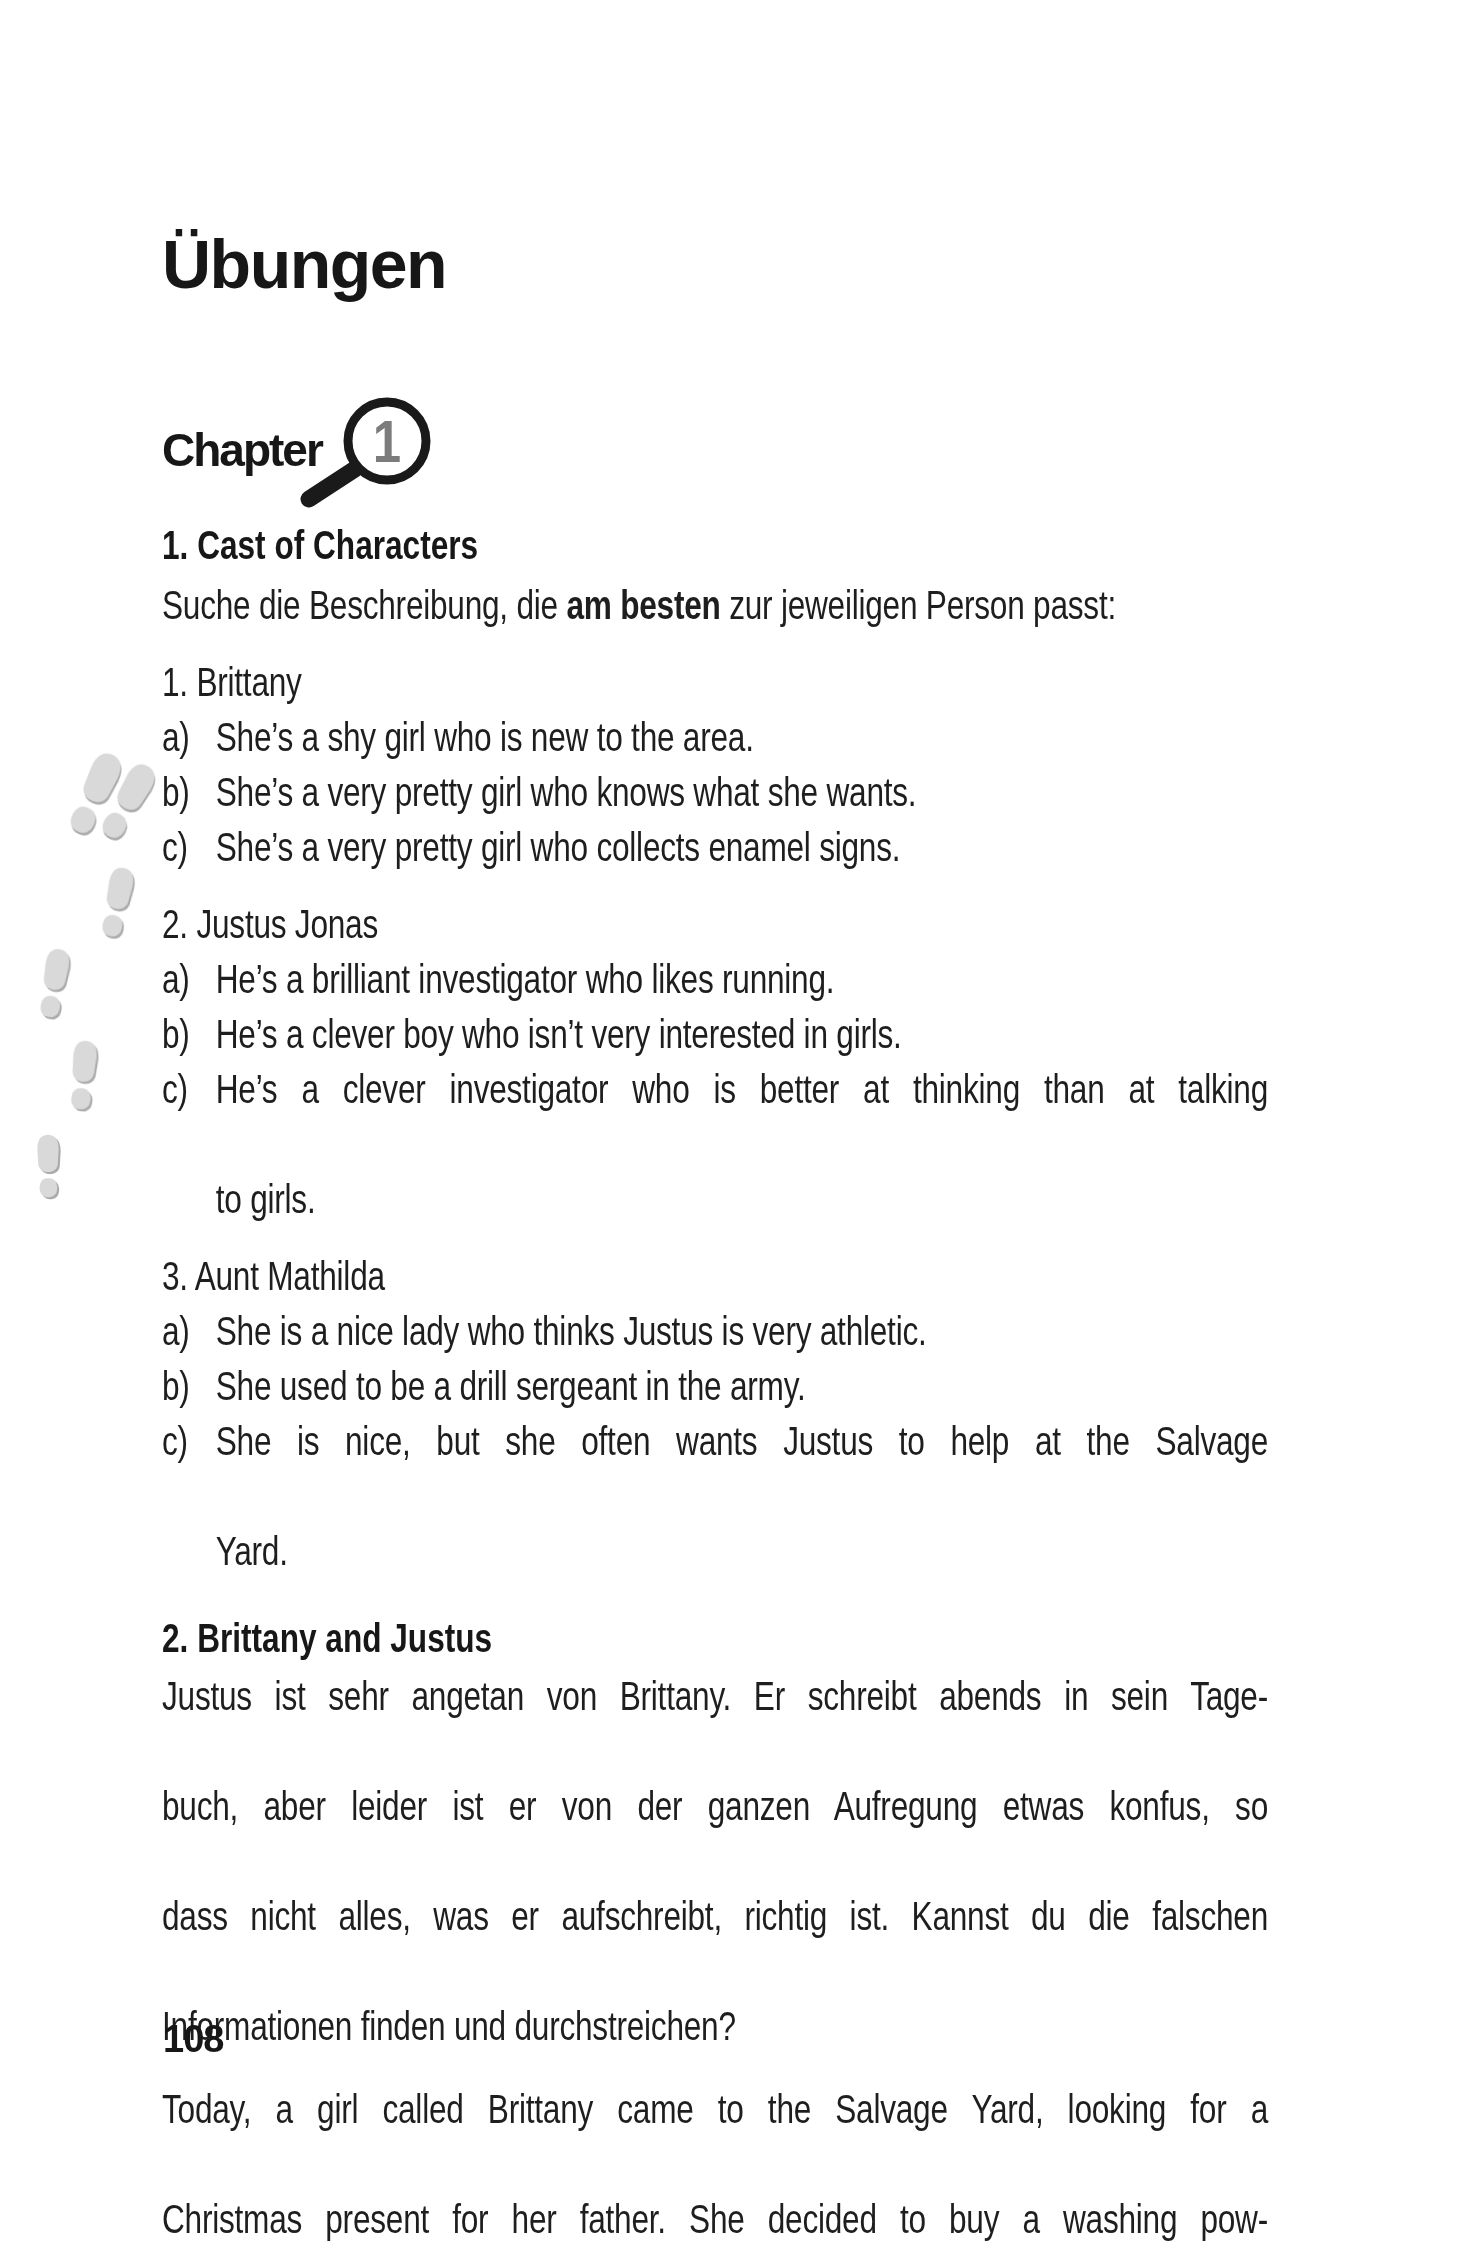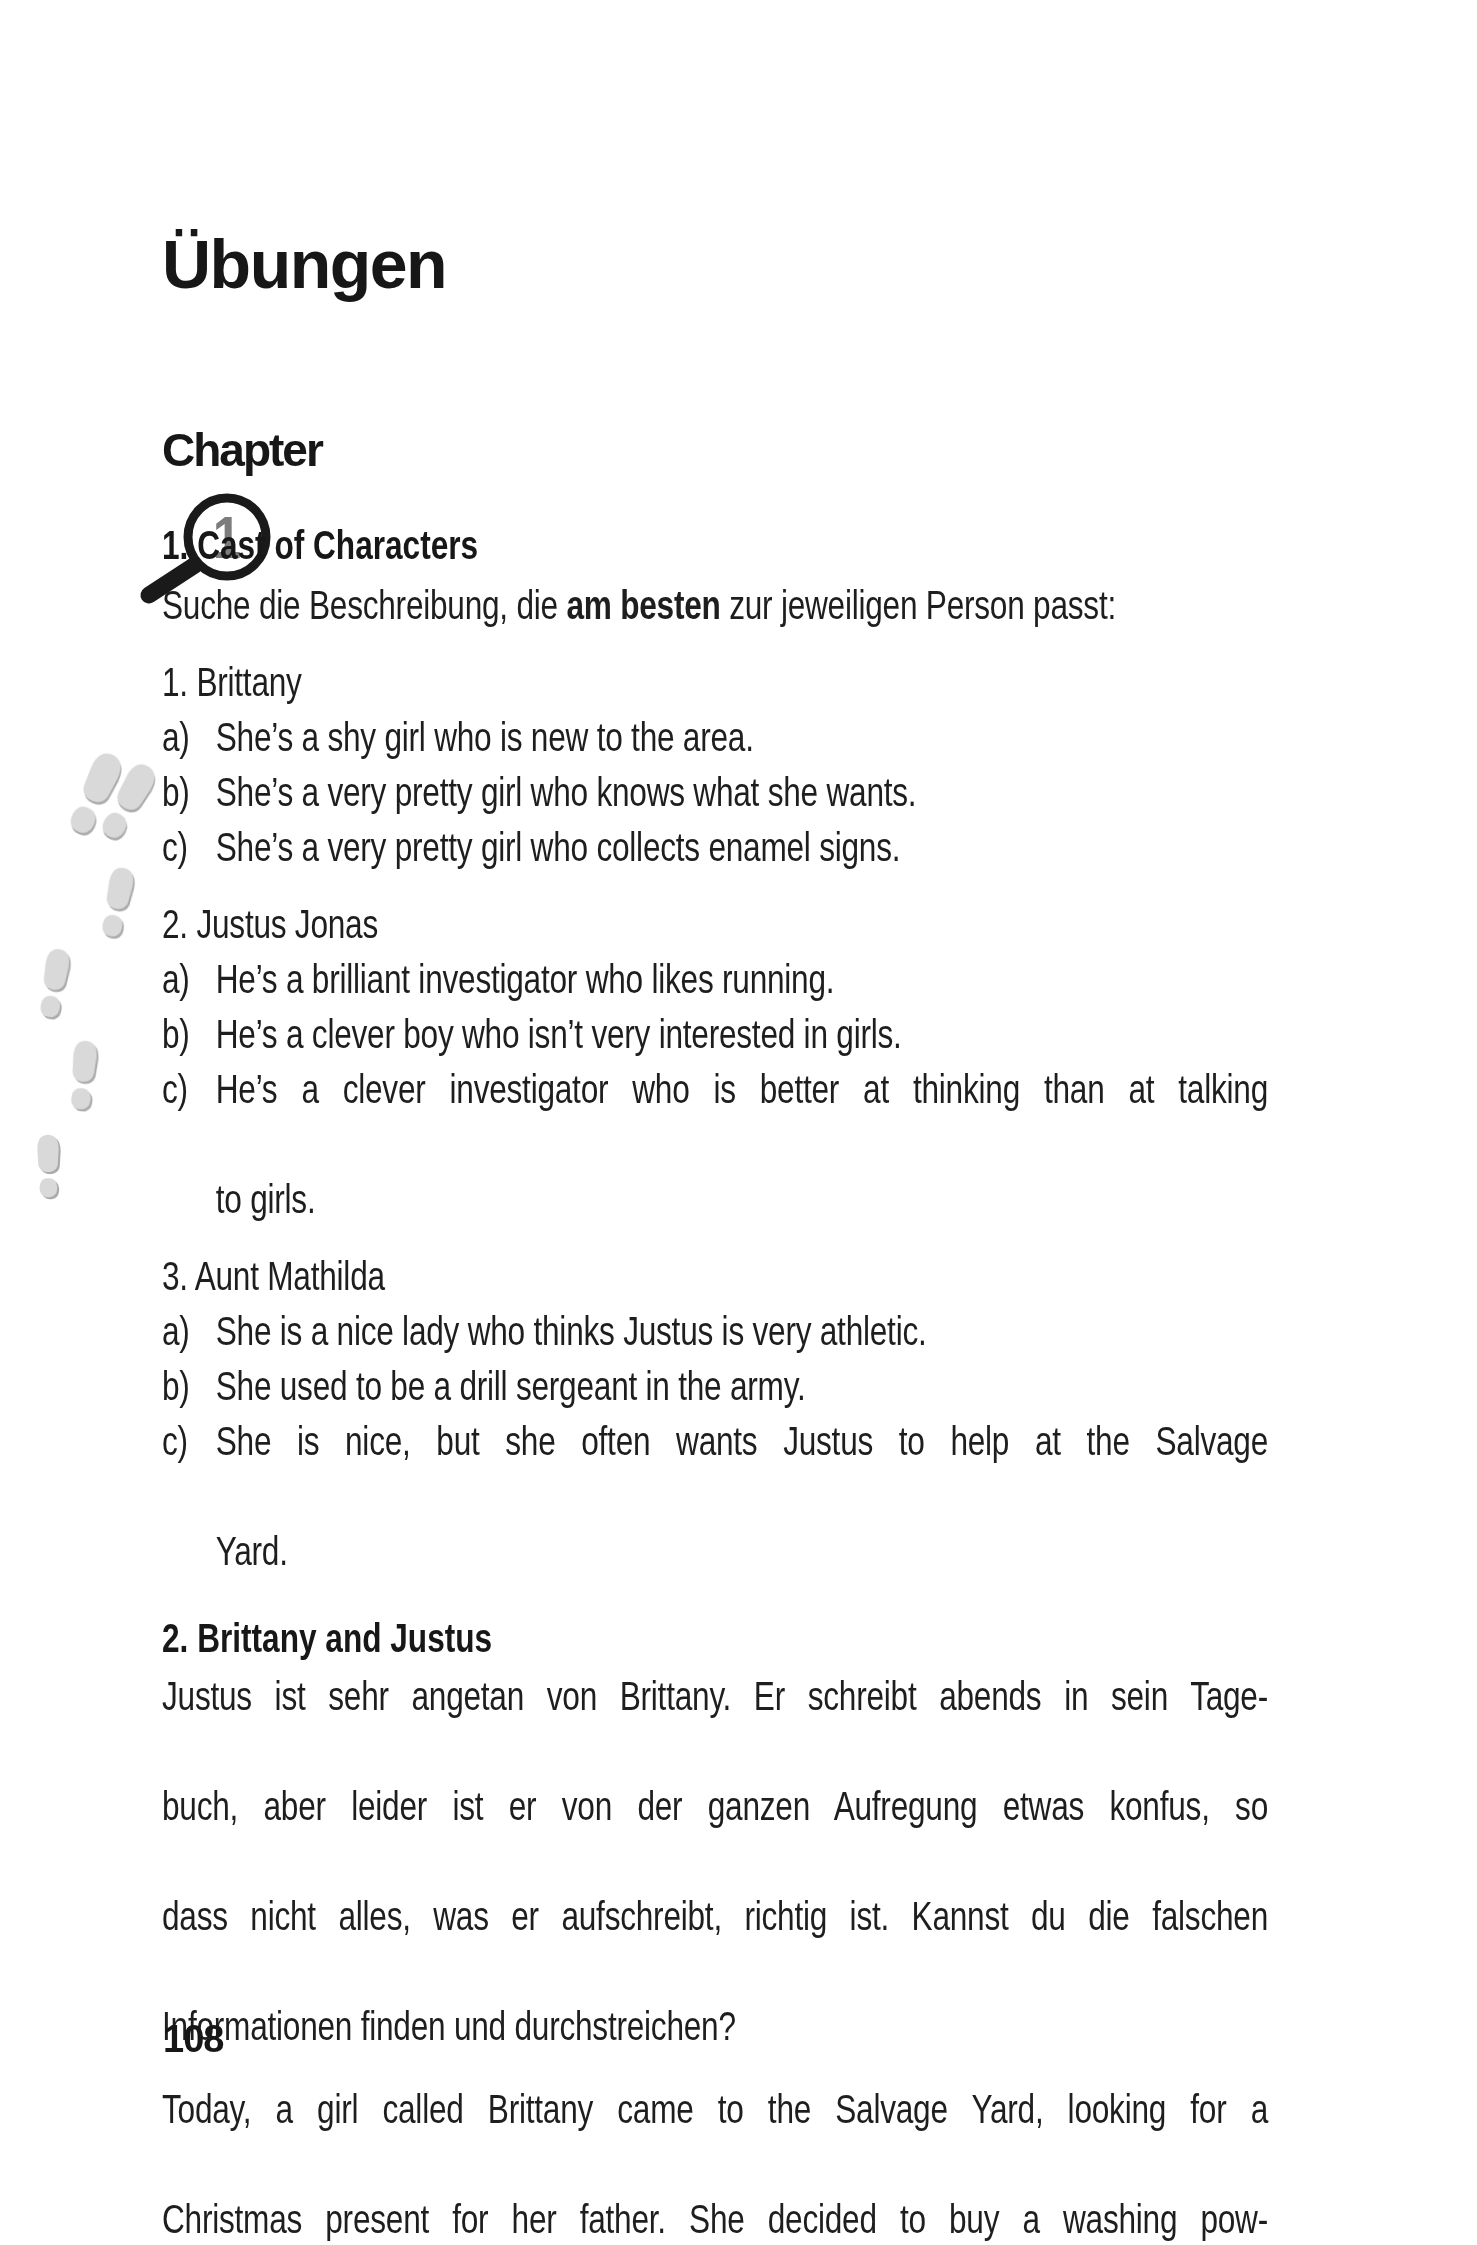--- a/index.html
+++ b/index.html
@@ -15,21 +15,21 @@
   #content { position:absolute; left:162px; top:0; width:1108px; }
 
   
   .page-title {
     margin-top:224px;
     font-size:68px; font-weight:bold; letter-spacing:-1.5px;
     line-height:80px; color:#171717;
   }
 
   
-  .chapter-row { margin-top:98px; height:96px; display:flex; align-items:flex-start; position:relative;flex-direction:column; }
+  .chapter-row { margin-top:98px; height:96px; display:flex; align-items:flex-start; position:relative; }
   .chapter-label { font-size:46px; font-weight:bold; letter-spacing:-2px; line-height:96px; color:#171717; }
   .magnifier { margin-left:-37px; margin-top:-7px; flex:0 0 auto; }
 
   
   .squish { transform:scaleX(0.79); transform-origin:0 0; }
   .sec-heading {
     width:1400px;
     font-size:40px; font-weight:bold; line-height:50px; color:#171717;
   }
   .h1-block { margin-top:22px; }

